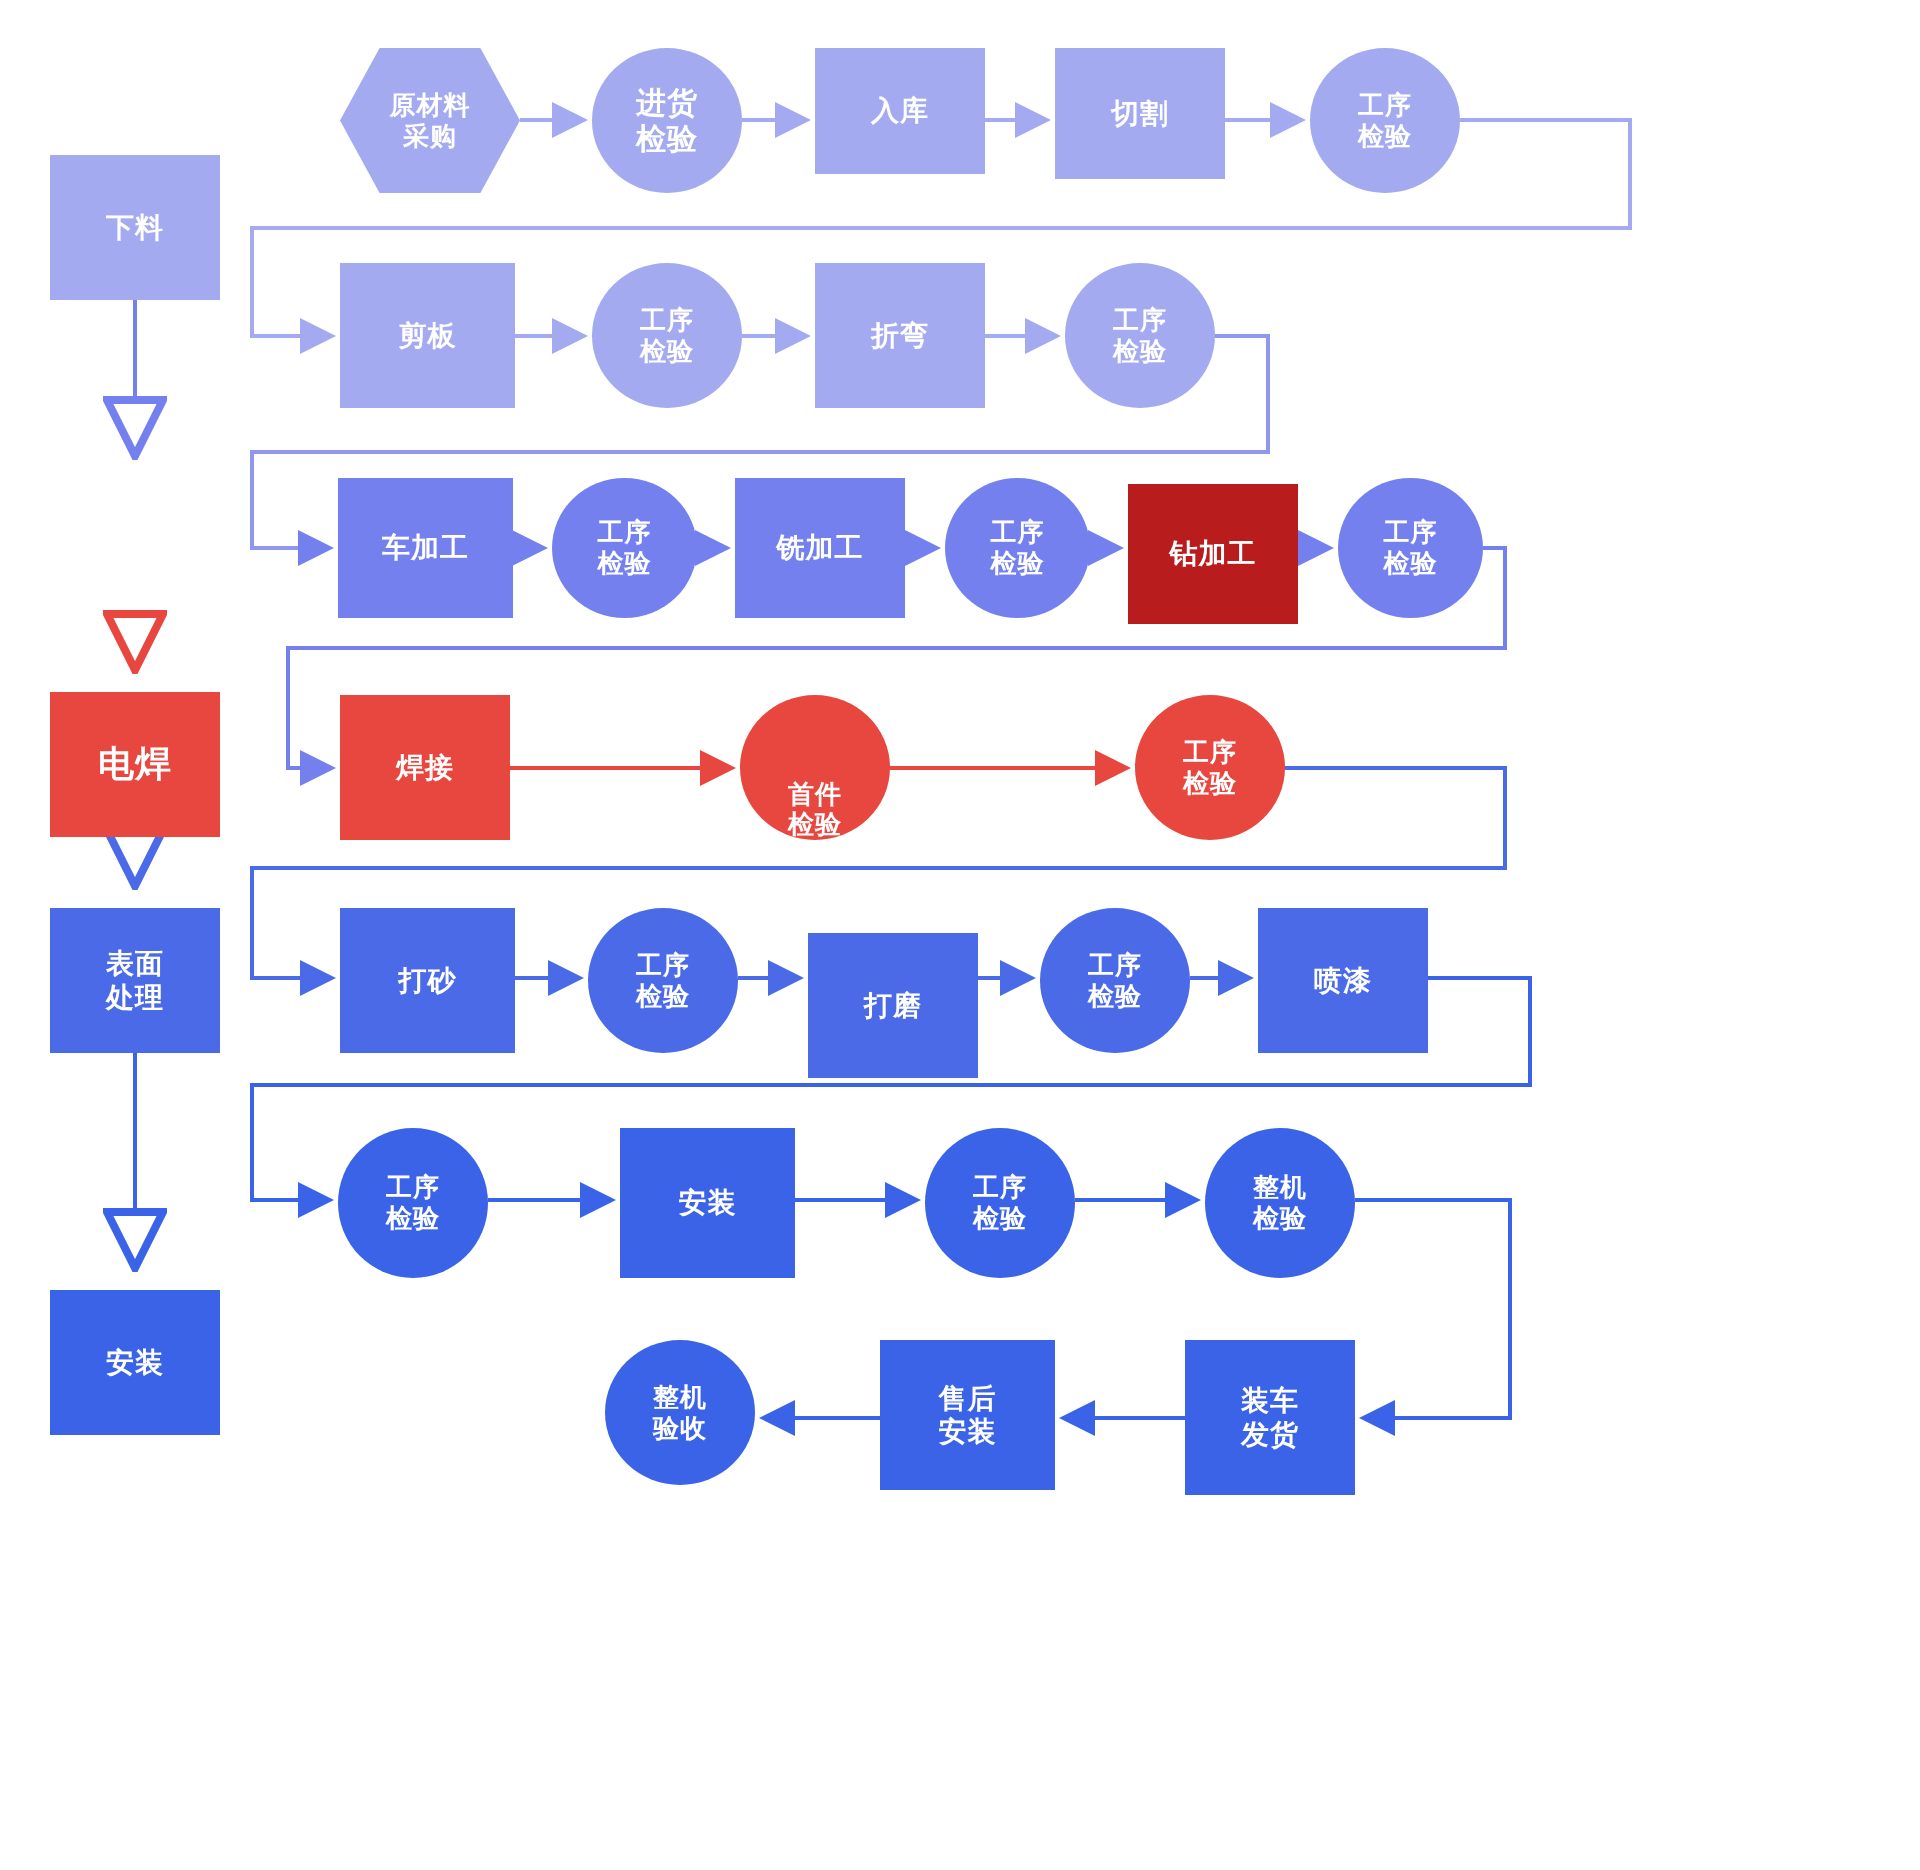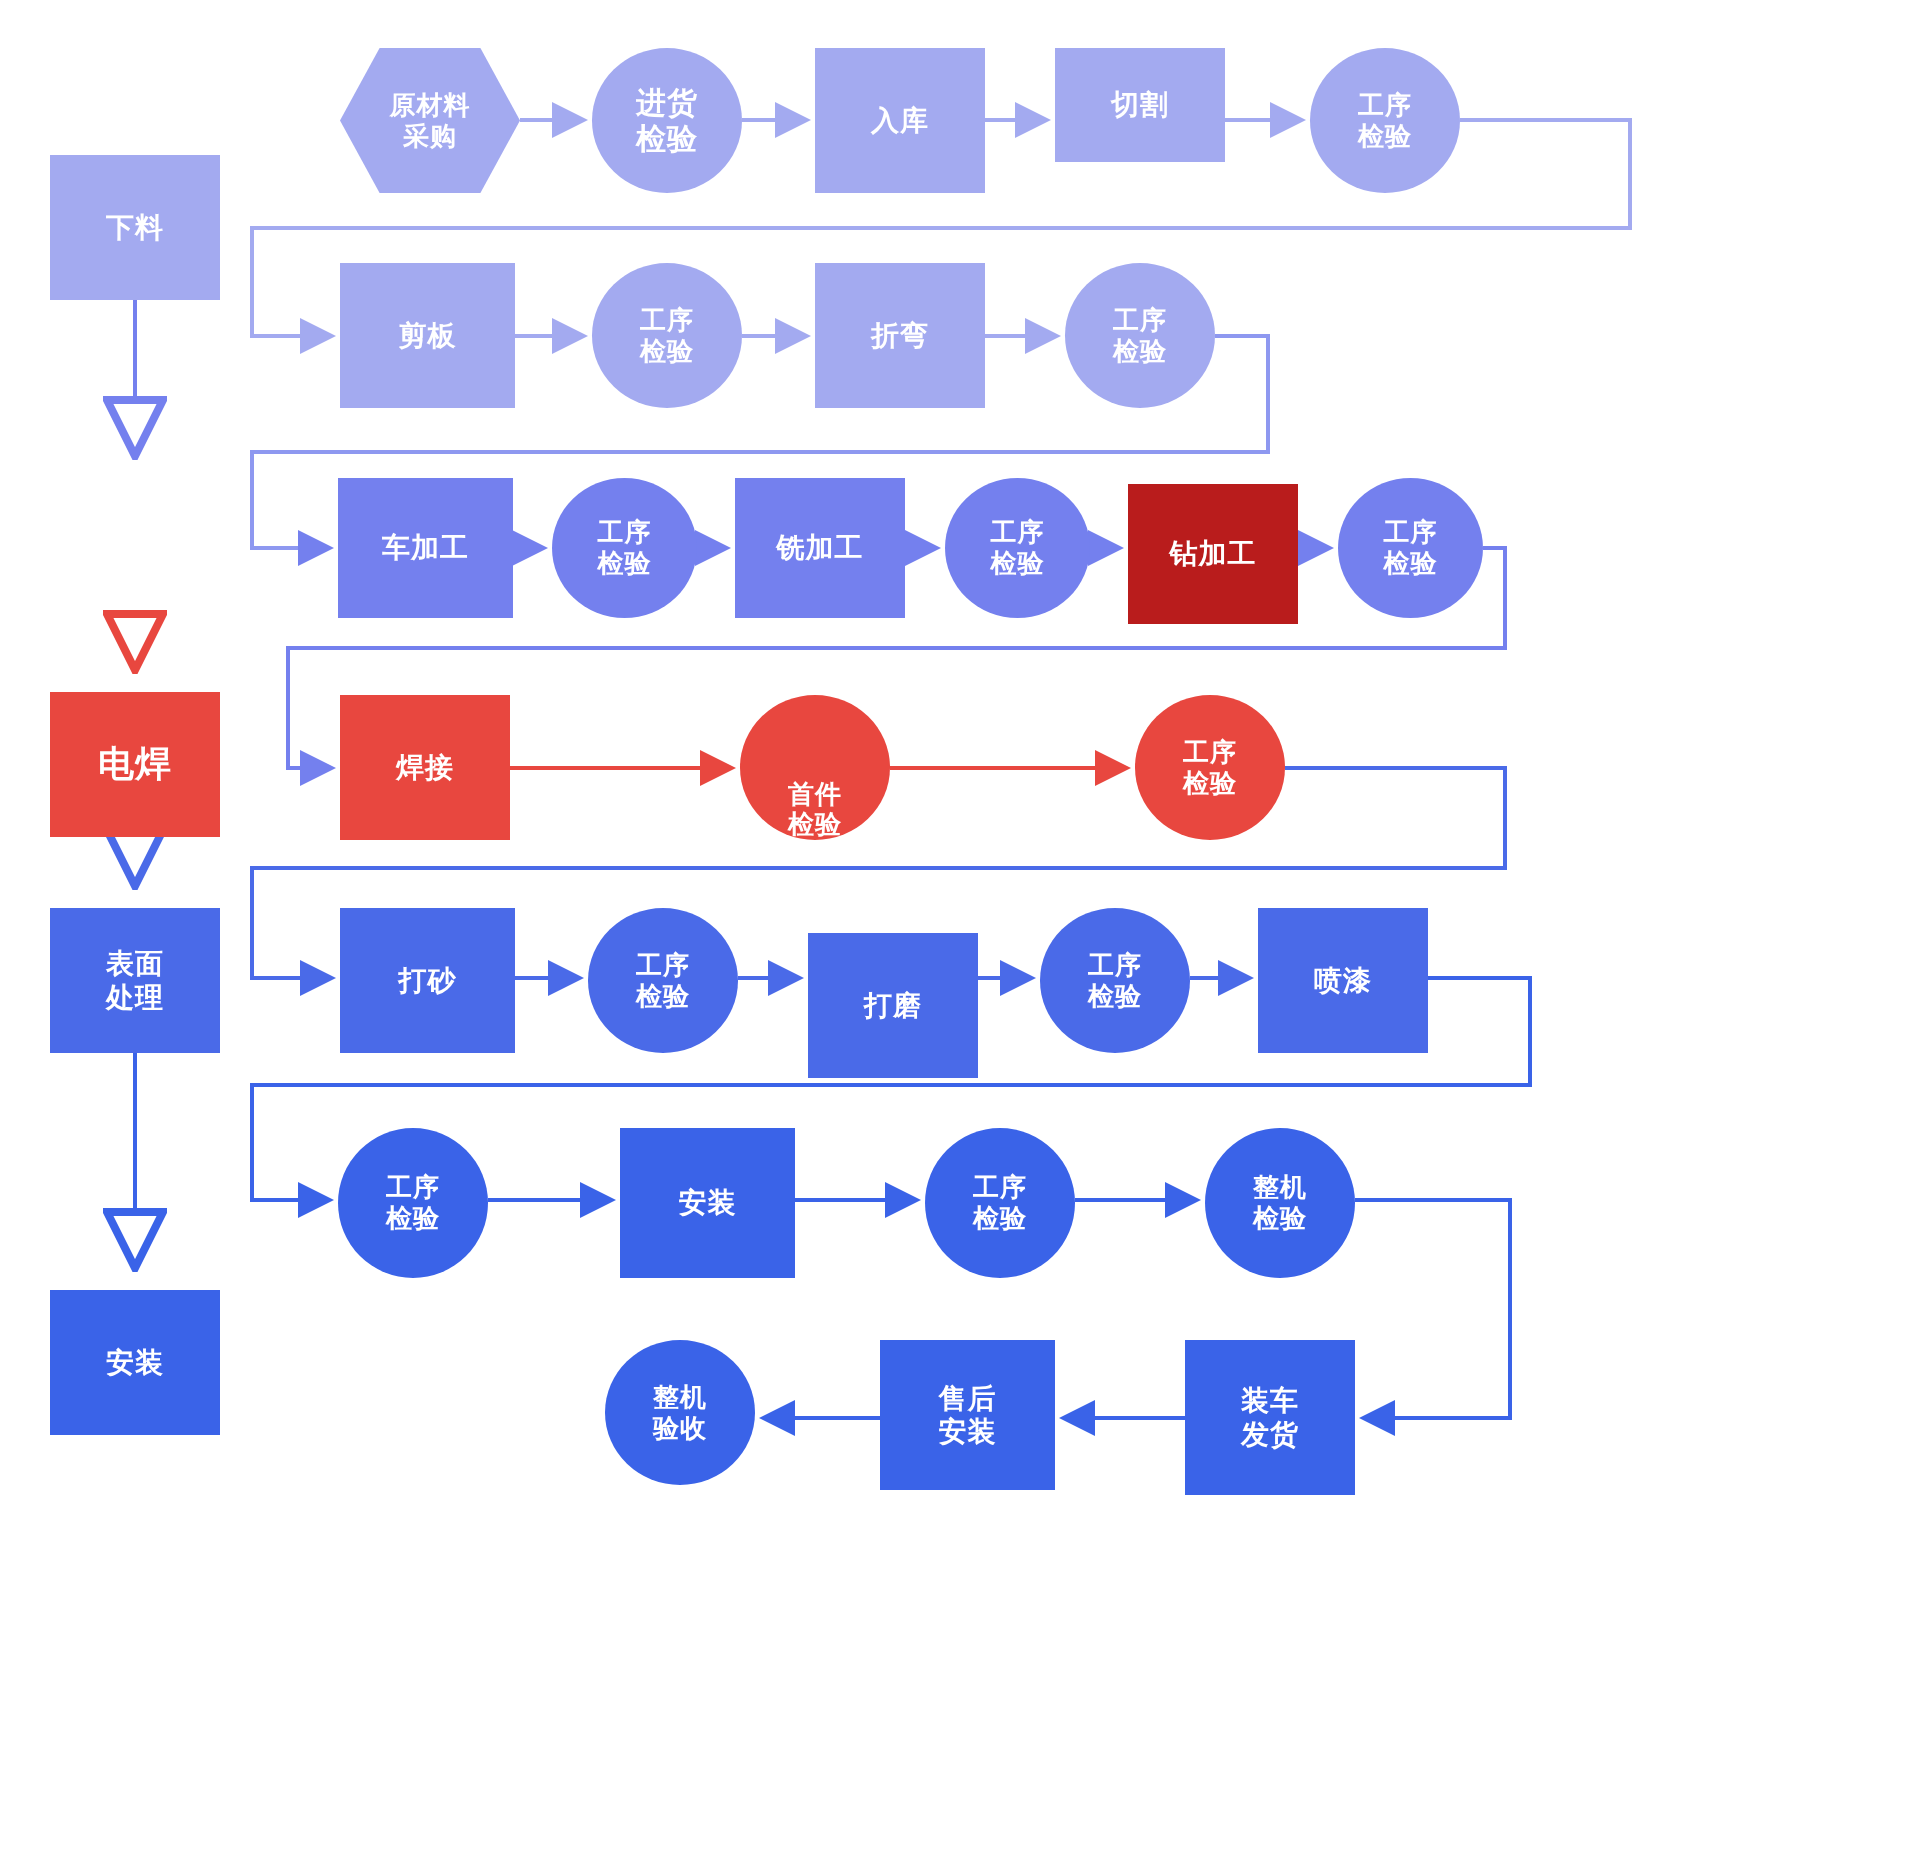--- a/index.html
+++ b/index.html
@@ -113,24 +113,24 @@
       <span>安装</span>
     </div>
     <div class="node hexagon" style="left: 340px; top: 48px; width: 180px; height: 145px; background: rgb(163, 170, 240); font-size: 26px;">
       <span>原材料
 采购</span>
     </div>
     <div class="node ellipse" style="left: 592px; top: 48px; width: 150px; height: 145px; background: rgb(163, 170, 240); font-size: 30px;">
       <span>进货
 检验</span>
     </div>
-    <div class="node rect" style="left: 815px; top: 48px; width: 170px; height: 145px; background: rgb(163, 170, 240); font-size: 28px;">
+    <div class="node rect" style="left: 815px; top: 48px; width: 170px; height: 126px; background: rgb(163, 170, 240); font-size: 28px;">
       <span>入库</span>
     </div>
-    <div class="node rect" style="left: 1055px; top: 48px; width: 170px; height: 114px; background: rgb(163, 170, 240); font-size: 28px;">
+    <div class="node rect" style="left: 1055px; top: 48px; width: 170px; height: 131px; background: rgb(163, 170, 240); font-size: 28px;">
       <span>切割</span>
     </div>
     <div class="node ellipse" style="left: 1310px; top: 48px; width: 150px; height: 145px; background: rgb(163, 170, 240); font-size: 26px;">
       <span>工序
 检验</span>
     </div>
     <div class="node rect" style="left: 340px; top: 263px; width: 175px; height: 145px; background: rgb(163, 170, 240); font-size: 28px;">
       <span>剪板</span>
     </div>
     <div class="node ellipse" style="left: 592px; top: 263px; width: 150px; height: 145px; background: rgb(163, 170, 240); font-size: 26px;">

